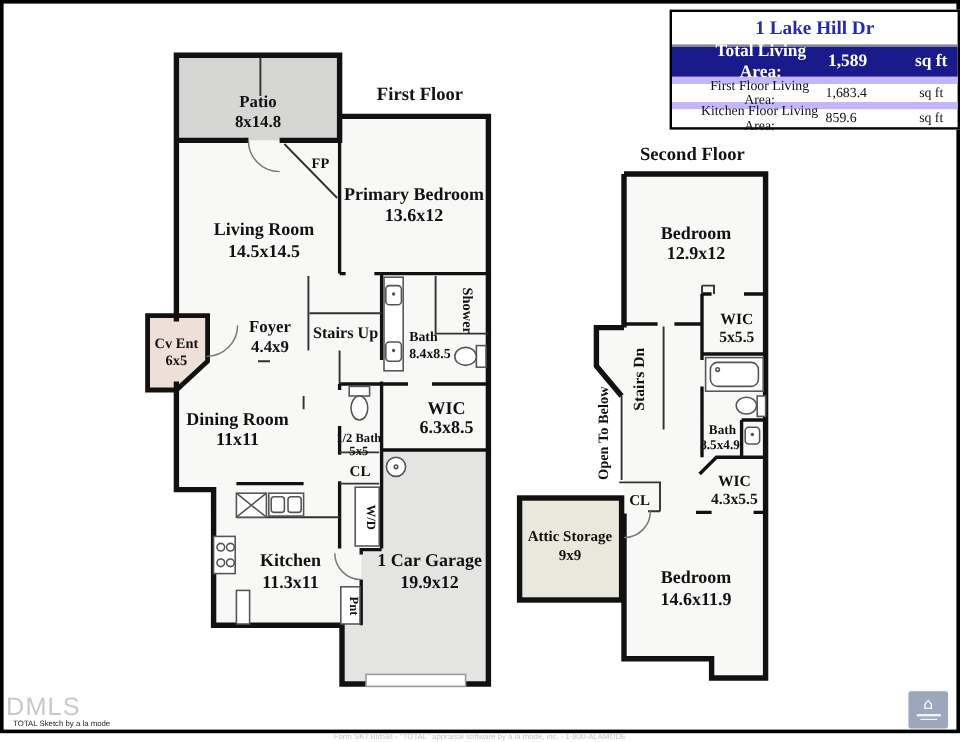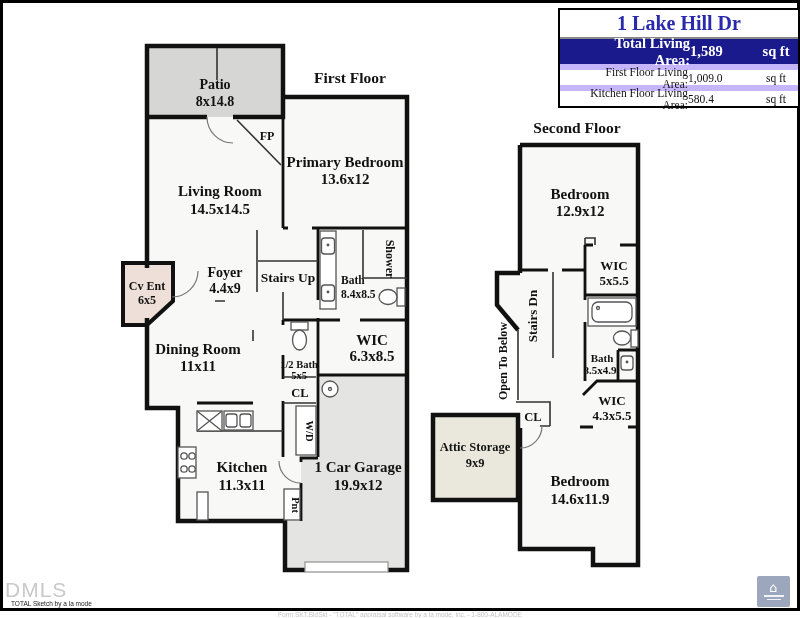--- a/index.html
+++ b/index.html
@@ -4,24 +4,24 @@
 <style>
   html,body{margin:0;padding:0;background:#fff;}
   .canvas{position:relative;width:800px;height:618px;background:#fff;overflow:hidden;
           font-family:"Liberation Serif","DejaVu Serif",serif;}
   .frame{position:absolute;left:0;top:0;width:794px;height:605px;border:3px solid #000;}
   svg.plan{position:absolute;left:0;top:0;}
   svg .lbl{font-family:"Liberation Serif","DejaVu Serif",serif;font-weight:bold;fill:#121212;}
   
   .sumtable{position:absolute;left:558px;top:8px;width:238px;border:2px solid #000;background:#fff;}
   .trow{display:flex;align-items:center;box-sizing:border-box;padding:0 5px;}
-  .trow.title{justify-content:center;height:29px;font-size:20px;font-weight:bold;color:#2929ad;border-bottom:2px solid #888;}
+  .trow.title{justify-content:center;height:29px;font-size:16px;font-weight:bold;color:#2929ad;border-bottom:2px solid #888;}
   .trow.total{height:25px;background:#1a1a8c;color:#fff;font-weight:bold;font-size:14.5px;}
   .trow.sub{height:21px;font-size:11.5px;color:#111;border-top:6px solid #c4b5fd;}
-  .trow .lab{flex:1;text-align:right;margin-left:13px;}
+  .trow .lab{flex:1;text-align:center;margin-left:13px;}
   .trow .val{width:62px;text-align:left;}
   .trow .unit{width:34px;text-align:center;padding-left:7px;}
   .trow.sub .unit{padding-left:9px;}
   
   .dmls{position:absolute;left:5px;top:578px;font-family:"Liberation Sans","DejaVu Sans",sans-serif;
         font-size:21px;color:#c9c9c9;letter-spacing:1px;}
   .tagline{position:absolute;left:11px;top:600px;font-family:"Liberation Sans","DejaVu Sans",sans-serif;
         font-size:6.5px;color:#1a1a1a;}
   .fineprint{position:absolute;left:0;top:611px;width:800px;text-align:center;
         font-family:"Liberation Sans","DejaVu Sans",sans-serif;font-size:6.5px;color:#c4c4c4;}
@@ -157,26 +157,26 @@
     <div class="trow title">
       <span>1 Lake Hill Dr</span>
     </div>
     <div class="trow total">
       <span class="lab">Total Living Area:</span>
       <span class="val">1,589</span>
       <span class="unit">sq ft</span>
     </div>
     <div class="trow sub">
       <span class="lab">First Floor Living Area:</span>
-      <span class="val">1,009.0</span>
+      <span class="val">1,683.4</span>
       <span class="unit">sq ft</span>
     </div>
     <div class="trow sub">
       <span class="lab">Kitchen Floor Living Area:</span>
-      <span class="val">580.4</span>
+      <span class="val">859.6</span>
       <span class="unit">sq ft</span>
     </div>
   </div>
 
   <div class="dmls">DMLS</div>
   <div class="tagline">TOTAL Sketch by a la mode</div>
   <div class="badge">
     <div class="badge-house">⌂</div>
     <div class="badge-line"></div>
     <div class="badge-line short"></div>

